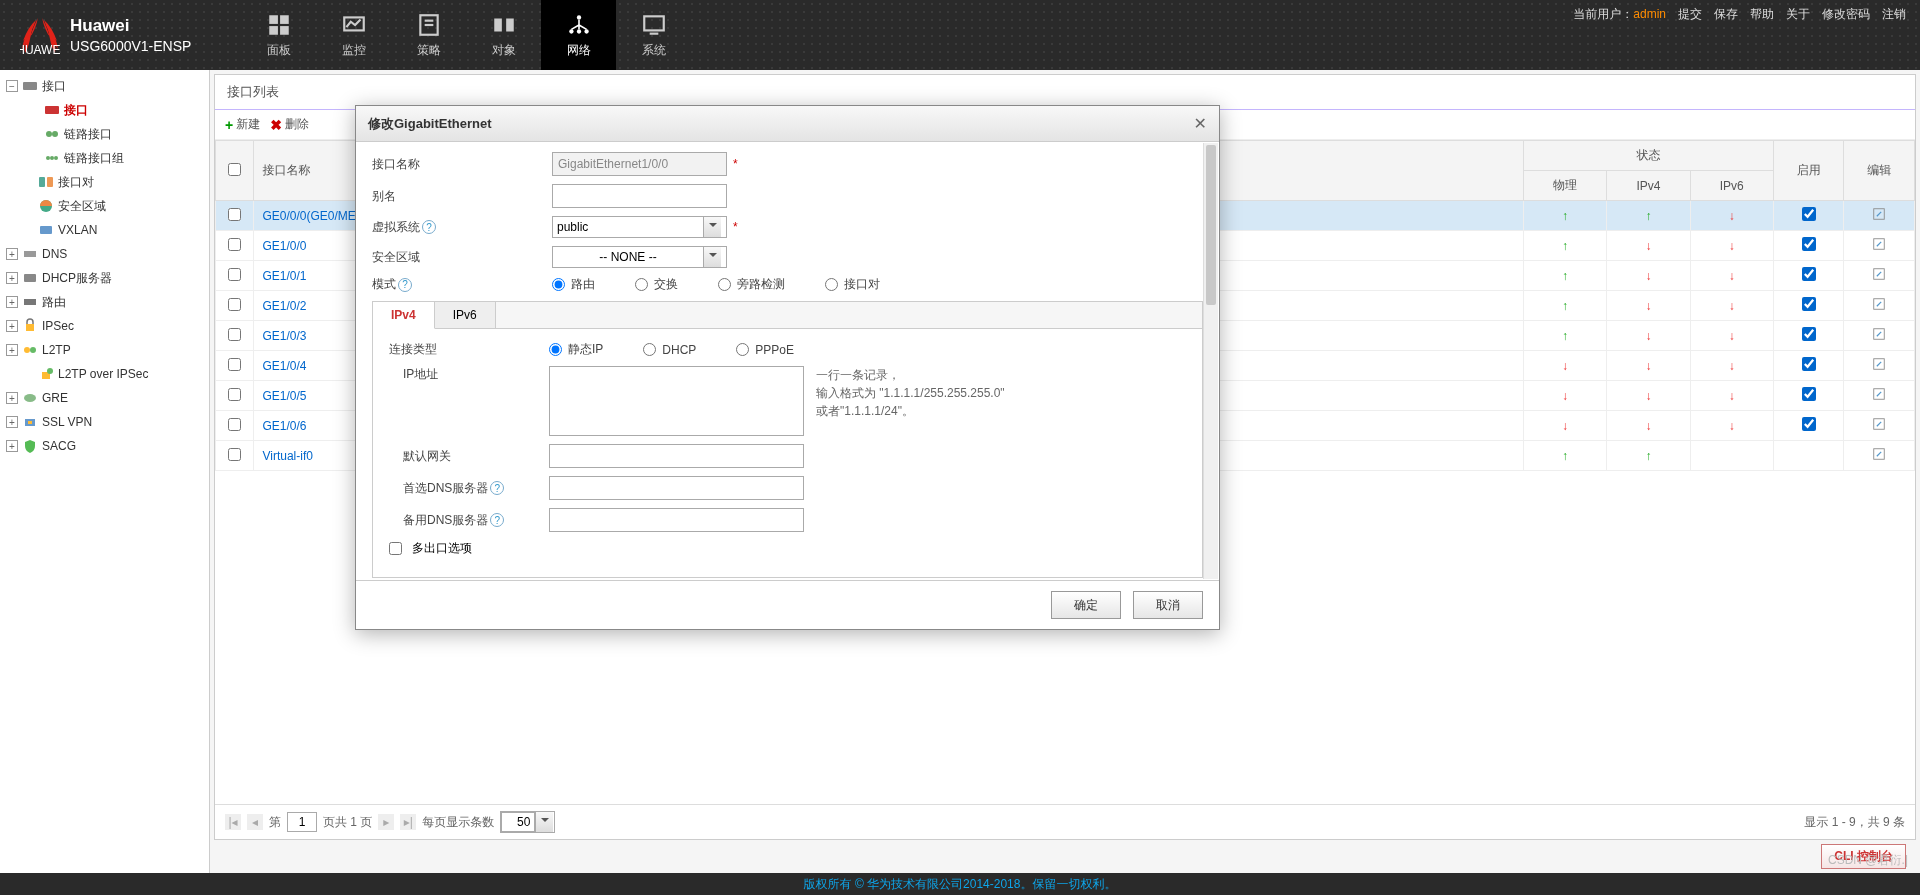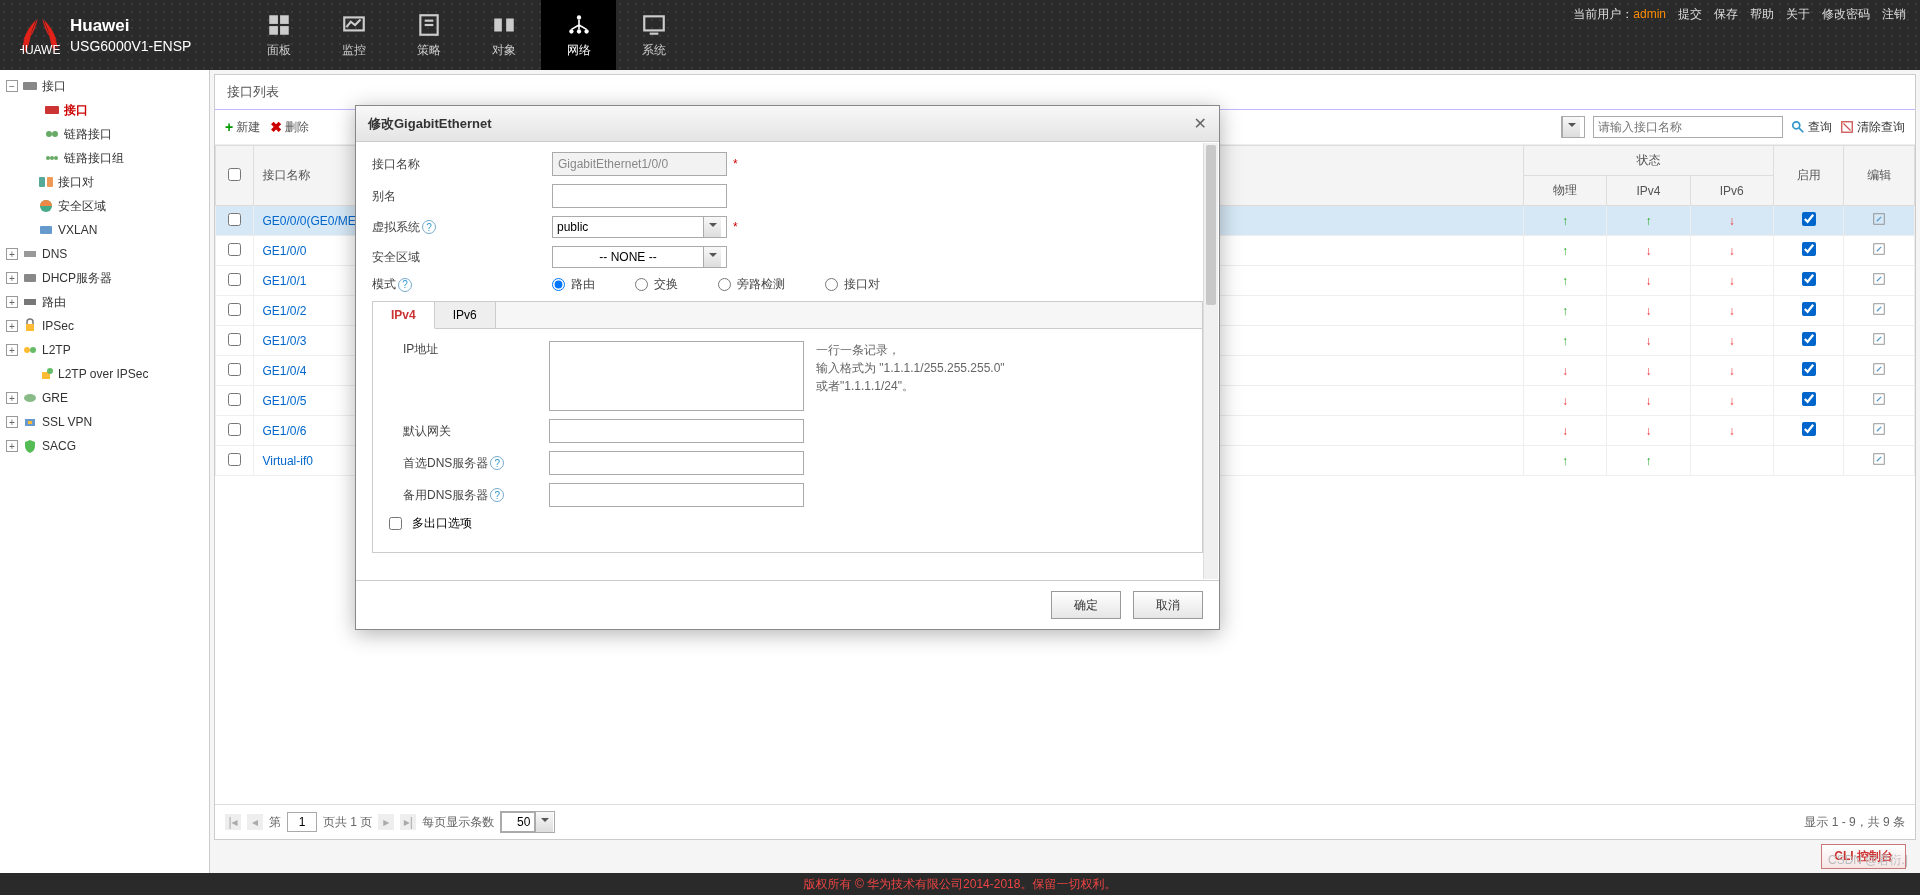--- a/index.html
+++ b/index.html
@@ -51,21 +51,21 @@
 .arr-up{color:#2a2;font-weight:bold}
 .arr-dn{color:#e33;font-weight:bold}
 .chk{width:14px;height:14px;accent-color:#06c}
 .edit-ico{width:14px;height:14px;display:inline-block;cursor:pointer}
 .pager{border-top:1px solid #ddd;padding:6px 10px;display:flex;align-items:center;gap:6px;color:#666}
 .pager .nav{width:16px;height:16px;background:#eee;display:flex;align-items:center;justify-content:center;color:#aaa}
 .pager input{width:30px;height:20px;border:1px solid #aaa;text-align:center}
 .pager .right{margin-left:auto}
 .cli-row{display:flex;justify-content:flex-end;padding:4px 10px 0}
 .cli-btn{border:1px solid #c77;background:linear-gradient(#fff,#f5e5e5);color:#c33;padding:3px 12px;cursor:pointer;font-weight:bold}
-.footer{height:22px;background:#2a2a2a;color:#ef4444;display:flex;align-items:center;justify-content:center;font-size:12px}
+.footer{height:22px;background:#2a2a2a;color:#0ea5e9;display:flex;align-items:center;justify-content:center;font-size:12px}
 .watermark{position:fixed;right:12px;bottom:26px;color:#bbb;font-size:12px}
 
 .modal{position:absolute;left:355px;top:105px;width:865px;height:525px;background:#fff;border:1px solid #888;box-shadow:0 4px 20px rgba(0,0,0,.3);display:flex;flex-direction:column;z-index:100}
 .modal-head{background:linear-gradient(#f8f8f8,#e4e4e4);border-bottom:1px solid #ccc;padding:8px 12px;display:flex;align-items:center}
 .modal-head b{color:#333;font-size:13px}
 .modal-close{margin-left:auto;font-size:16px;color:#666;cursor:pointer}
 .modal-body{flex:1;overflow-y:auto;padding:10px 16px;position:relative}
 .form-row{display:flex;align-items:center;margin-bottom:8px}
 .form-row .lbl{width:180px;color:#444}
 .help{width:14px;height:14px;border-radius:50%;border:1px solid #7ac;color:#39c;display:inline-flex;align-items:center;justify-content:center;font-size:10px;margin-left:2px}
@@ -299,42 +299,20 @@
       <div class="panel-title">接口列表</div>
       <div class="toolbar">
         <span class="btn-txt">
             <span class="plus">+</span>
             <span>新建</span>
           </span>
         <span class="btn-txt">
             <span class="xred">✖</span>
             <span>删除</span>
           </span>
-        <div class="toolbar-right">
-          <div class="combo" style="width:24px">
-              <span class="arrow"></span>
-            </div>
-          <div class="combo" style="width:190px">
-              <input placeholder="请输入接口名称" style="">
-            </div>
-          <span class="link-btn">
-              <svg class="mag" viewBox="0 0 16 16">
-                <circle cx="6" cy="6" r="4" fill="none" stroke="#39c" stroke-width="2"></circle>
-                <line x1="9" y1="9" x2="14" y2="14" stroke="#39c" stroke-width="2"></line>
-              </svg>
-              <span>查询</span>
-            </span>
-          <span class="link-btn">
-              <svg class="mag" viewBox="0 0 16 16">
-                <rect x="2" y="2" width="12" height="12" fill="none" stroke="#c55" stroke-width="1.5"></rect>
-                <line x1="4" y1="4" x2="12" y2="12" stroke="#c55" stroke-width="1.5"></line>
-              </svg>
-              <span>清除查询</span>
-            </span>
-        </div>
       </div>
       <div class="table-wrap">
         <table>
           <thead>
             <tr>
               <th rowspan="2" style="width:24px"><input type="checkbox" style=""></th>
               <th rowspan="2" style="text-align:left;width:990px">接口名称</th>
               <th colspan="3">状态</th>
               <th rowspan="2" style="width:55px">启用</th>
               <th rowspan="2" style="width:55px">编辑</th>
@@ -529,20 +507,37 @@
             <span>接口对</span>
           </label>
       </div>
     </div>
     <div class="inner-tabs">
       <div class="inner-tab-bar">
         <div class="inner-tab active">IPv4</div>
         <div class="inner-tab">IPv6</div>
       </div>
       <div class="inner-body">
+        <div class="form-row">
+            <span class="lbl" style="padding-left:0">连接类型</span>
+          <div class="radio-set">
+            <label>
+                <input type="radio" name="c" checked="" style="">
+                <span>静态IP</span>
+              </label>
+            <label>
+                <input type="radio" name="c" style="">
+                <span>DHCP</span>
+              </label>
+            <label>
+                <input type="radio" name="c" style="">
+                <span>PPPoE</span>
+              </label>
+          </div>
+        </div>
         <div class="form-row" style="align-items:flex-start">
             <span class="lbl">IP地址</span>
             <textarea class="textarea" style=""></textarea>
           <div class="hint">
               <div>一行一条记录，</div>
               <div>输入格式为 "1.1.1.1/255.255.255.0"</div>
               <div>或者"1.1.1.1/24"。</div>
             </div>
         </div>
         <div class="form-row">

